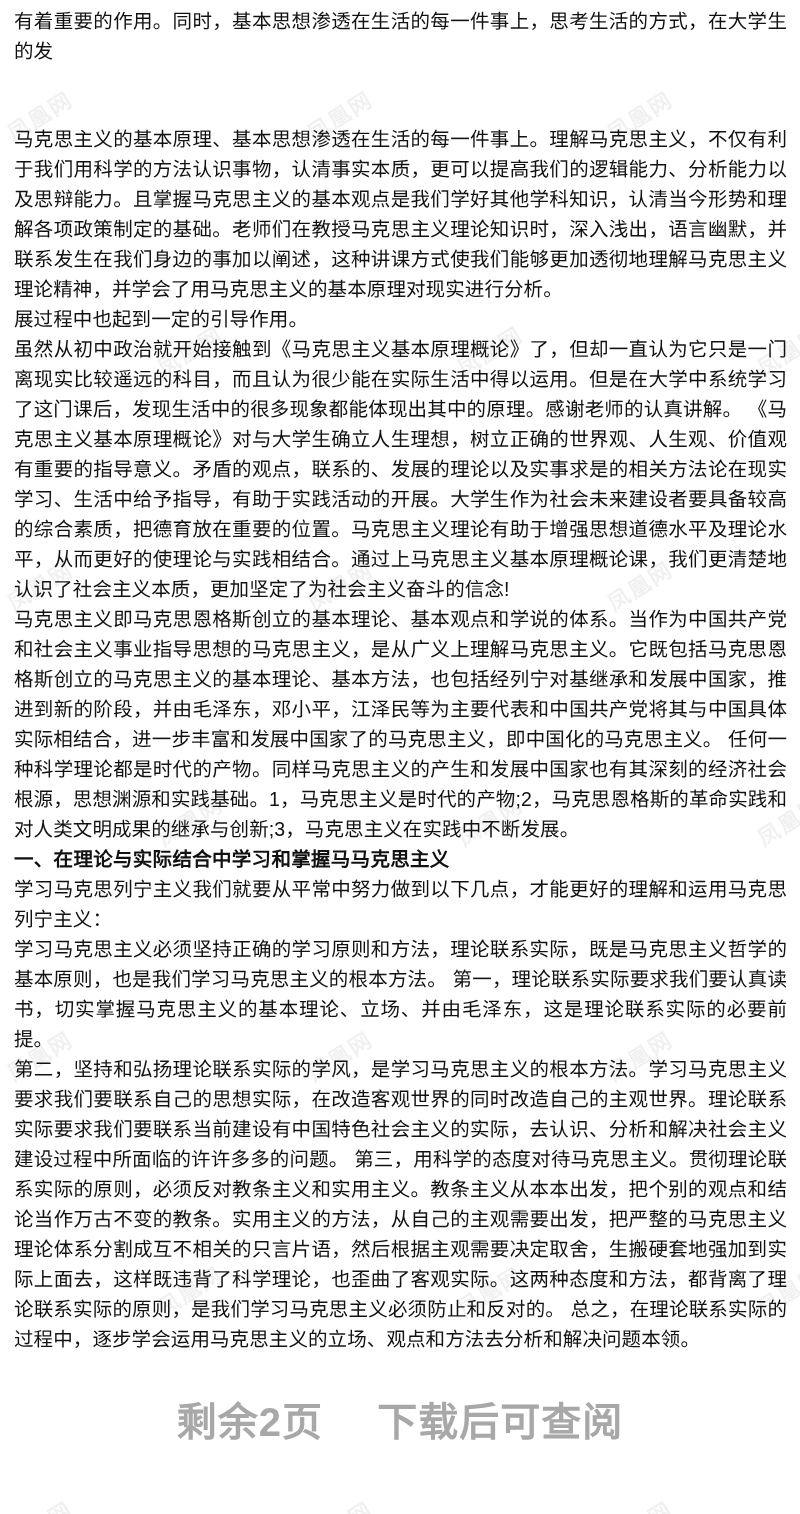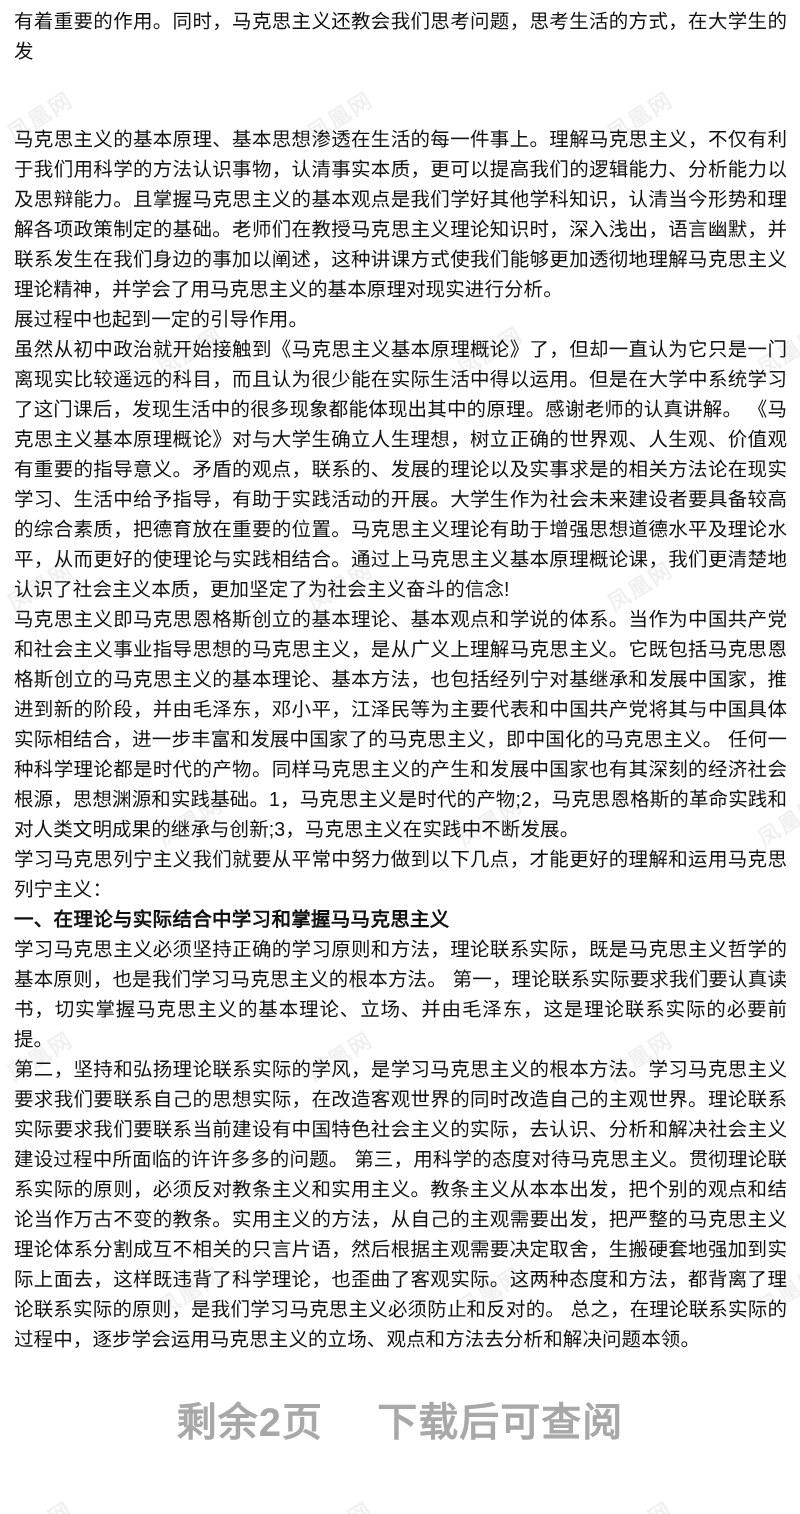--- a/index.html
+++ b/index.html
@@ -117,36 +117,36 @@
       <span class="wm-item" style="left: 150px; top: 1295px; opacity: 0.055; color: rgb(0, 0, 0);">凤凰网</span>
       <span class="wm-item" style="left: 450px; top: 1295px; opacity: 0.055; color: rgb(0, 0, 0);">凤凰网</span>
       <span class="wm-item" style="left: 750px; top: 1295px; opacity: 0.055; color: rgb(0, 0, 0);">凤凰网</span>
       <span class="wm-item" style="left: 0px; top: 1530px; opacity: 0.055; color: rgb(0, 0, 0);">凤凰网</span>
       <span class="wm-item" style="left: 300px; top: 1530px; opacity: 0.055; color: rgb(0, 0, 0);">凤凰网</span>
       <span class="wm-item" style="left: 600px; top: 1530px; opacity: 0.055; color: rgb(0, 0, 0);">凤凰网</span>
     </div>
 
   <div id="doc-body">
 
-    <p class="para first-line">有着重要的作用。同时，马克思主义还教会我们思考问题，思考生活的方式，在大学生的发</p>
+    <p class="para first-line">有着重要的作用。同时，基本思想渗透在生活的每一件事上，思考生活的方式，在大学生的发</p>
 
     <div class="page-gap"></div>
 
     <p class="para">马克思主义的基本原理、基本思想渗透在生活的每一件事上。理解马克思主义，不仅有利于我们用科学的方法认识事物，认清事实本质，更可以提高我们的逻辑能力、分析能力以及思辩能力。且掌握马克思主义的基本观点是我们学好其他学科知识，认清当今形势和理解各项政策制定的基础。老师们在教授马克思主义理论知识时，深入浅出，语言幽默，并联系发生在我们身边的事加以阐述，这种讲课方式使我们能够更加透彻地理解马克思主义理论精神，并学会了用马克思主义的基本原理对现实进行分析。</p>
 
     <p class="para">展过程中也起到一定的引导作用。</p>
 
     <p class="para">虽然从初中政治就开始接触到《马克思主义基本原理概论》了，但却一直认为它只是一门离现实比较遥远的科目，而且认为很少能在实际生活中得以运用。但是在大学中系统学习了这门课后，发现生活中的很多现象都能体现出其中的原理。感谢老师的认真讲解。 《马克思主义基本原理概论》对与大学生确立人生理想，树立正确的世界观、人生观、价值观有重要的指导意义。矛盾的观点，联系的、发展的理论以及实事求是的相关方法论在现实学习、生活中给予指导，有助于实践活动的开展。大学生作为社会未来建设者要具备较高的综合素质，把德育放在重要的位置。马克思主义理论有助于增强思想道德水平及理论水平，从而更好的使理论与实践相结合。通过上马克思主义基本原理概论课，我们更清楚地认识了社会主义本质，更加坚定了为社会主义奋斗的信念!</p>
 
 
     <p class="para">马克思主义即马克思恩格斯创立的基本理论、基本观点和学说的体系。当作为中国共产党和社会主义事业指导思想的马克思主义，是从广义上理解马克思主义。它既包括马克思恩格斯创立的马克思主义的基本理论、基本方法，也包括经列宁对基继承和发展中国家，推进到新的阶段，并由毛泽东，邓小平，江泽民等为主要代表和中国共产党将其与中国具体实际相结合，进一步丰富和发展中国家了的马克思主义，即中国化的马克思主义。 任何一种科学理论都是时代的产物。同样马克思主义的产生和发展中国家也有其深刻的经济社会根源，思想渊源和实践基础。1，马克思主义是时代的产物;2，马克思恩格斯的革命实践和对人类文明成果的继承与创新;3，马克思主义在实践中不断发展。</p>
 
+    <p class="para heading">一、在理论与实际结合中学习和掌握马马克思主义</p>
+
     <p class="para">学习马克思列宁主义我们就要从平常中努力做到以下几点，才能更好的理解和运用马克思列宁主义：</p>
-
-    <p class="para heading">一、在理论与实际结合中学习和掌握马马克思主义</p>
 
     <p class="para">学习马克思主义必须坚持正确的学习原则和方法，理论联系实际，既是马克思主义哲学的基本原则，也是我们学习马克思主义的根本方法。 第一，理论联系实际要求我们要认真读书，切实掌握马克思主义的基本理论、立场、并由毛泽东，这是理论联系实际的必要前提。</p>
 
     <p class="para">第二，坚持和弘扬理论联系实际的学风，是学习马克思主义的根本方法。学习马克思主义要求我们要联系自己的思想实际，在改造客观世界的同时改造自己的主观世界。理论联系实际要求我们要联系当前建设有中国特色社会主义的实际，去认识、分析和解决社会主义建设过程中所面临的许许多多的问题。 第三，用科学的态度对待马克思主义。贯彻理论联系实际的原则，必须反对教条主义和实用主义。教条主义从本本出发，把个别的观点和结论当作万古不变的教条。实用主义的方法，从自己的主观需要出发，把严整的马克思主义理论体系分割成互不相关的只言片语，然后根据主观需要决定取舍，生搬硬套地强加到实际上面去，这样既违背了科学理论，也歪曲了客观实际。这两种态度和方法，都背离了理论联系实际的原则，是我们学习马克思主义必须防止和反对的。 总之，在理论联系实际的过程中，逐步学会运用马克思主义的立场、观点和方法去分析和解决问题本领。</p>
 
   </div>
 
   <div id="doc-footer">
     <span>剩余2页</span>
     <span class="gap"></span>

